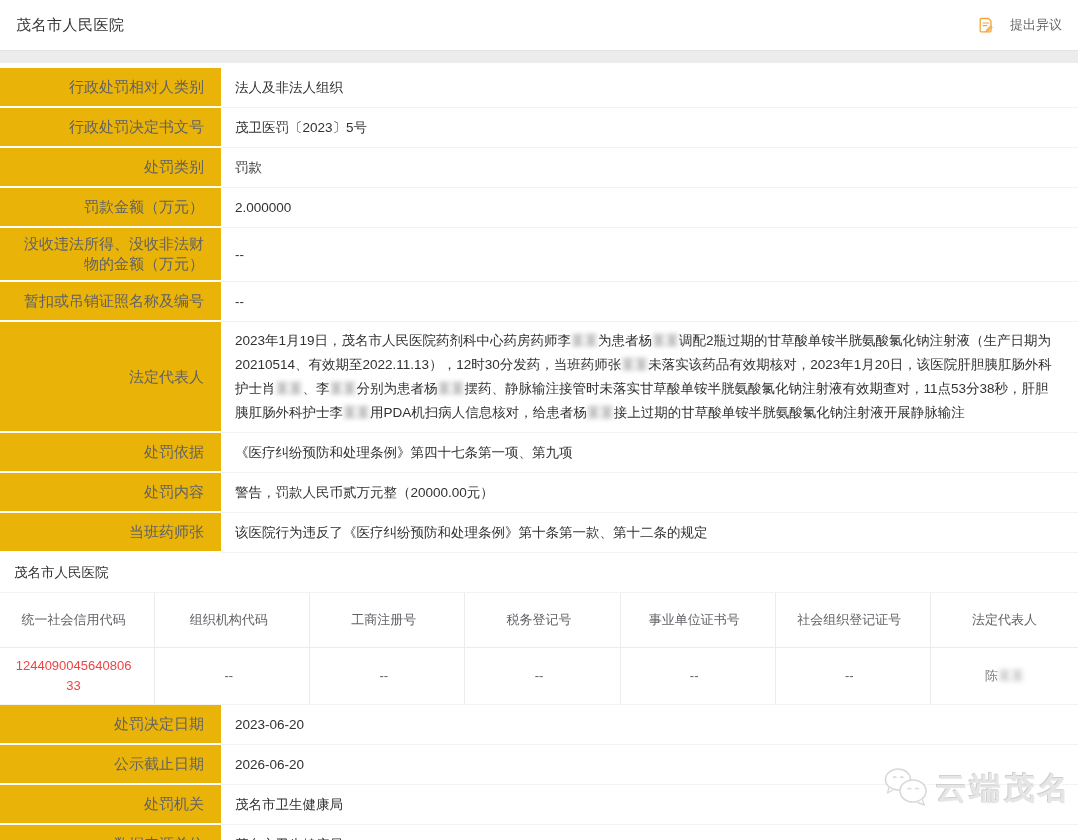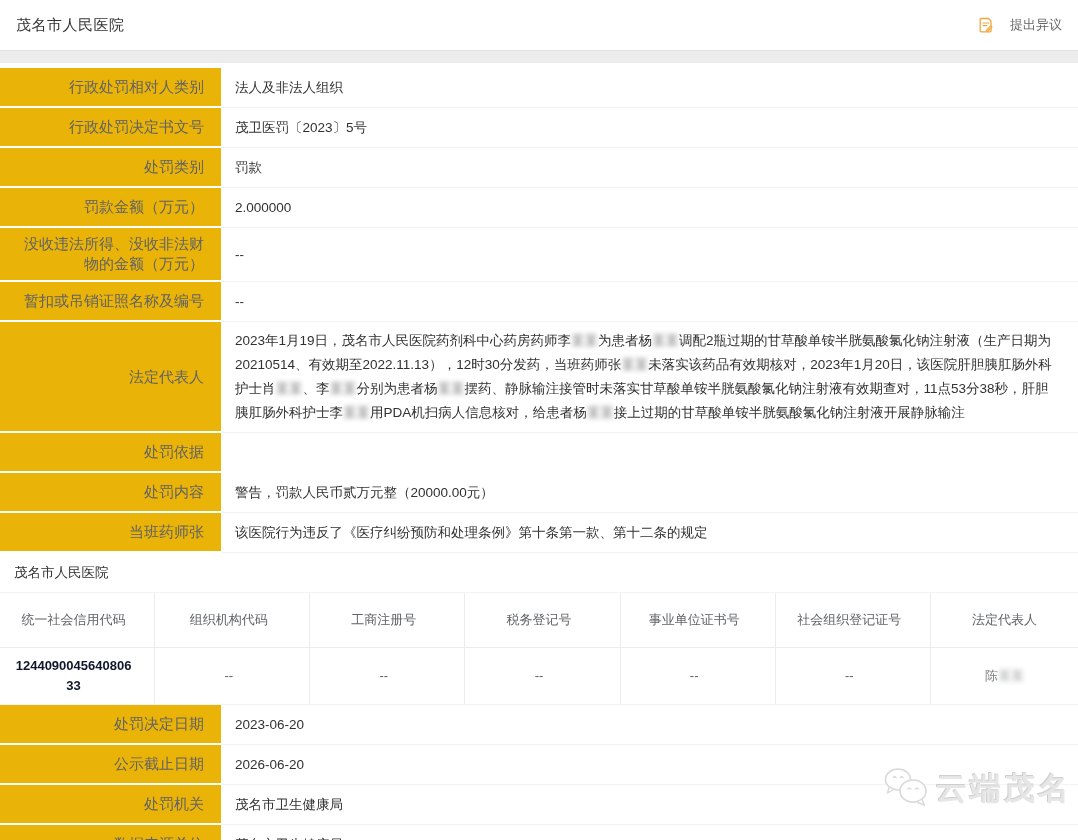--- a/index.html
+++ b/index.html
@@ -48,21 +48,21 @@
   .inner-table { width:100%; }
   .it-row { display:flex;gap:7px; }
   .it-head { border-bottom:1px solid #ececec; }
   .icell {
     flex:1 1 0; min-width:0; display:flex; align-items:center; justify-content:center;
     text-align:center; padding:8px 14px; font-size:13px; line-height:20px;
   }
   .icell + .icell { border-left:1px solid #ececec; }
   .it-head .icell { color:#606266; min-height:54px; }
   .it-vals .icell { color:#606266; min-height:56px; word-break:break-all; }
-  .icell.code { color:#0f172a;font-weight:bold; }
+  .icell.code { color:#ef4444; }
   .icell.rep  { color:#7d7f83; }
 
   
   .obj-icon { width:16px; height:16px; display:inline-block; }
 
   
   .watermark {
     position:absolute; right:6px; top:766px;
     display:flex; align-items:center; gap:6px;
     pointer-events:none;
@@ -125,20 +125,21 @@
       <div class="kv-value">--</div>
     </div>
 
     <div class="kv-row">
       <div class="kv-label">法定代表人</div>
       <div class="kv-value facts" id="facts-value"><span>2023年1月19日，茂名市人民医院药剂科中心药房药师李</span><span class="redacted">某某</span><span>为患者杨</span><span class="redacted">某某</span><span>调配2瓶过期的甘草酸单铵半胱氨酸氯化钠注射液（生产日期为20210514、有效期至2022.11.13），12时30分发药，当班药师张</span><span class="redacted">某某</span><span>未落实该药品有效期核对，2023年1月20日，该医院肝胆胰肛肠外科护士肖</span><span class="redacted">某某</span><span>、李</span><span class="redacted">某某</span><span>分别为患者杨</span><span class="redacted">某某</span><span>摆药、静脉输注接管时未落实甘草酸单铵半胱氨酸氯化钠注射液有效期查对，11点53分38秒，肝胆胰肛肠外科护士李</span><span class="redacted">某某</span><span>用PDA机扫病人信息核对，给患者杨</span><span class="redacted">某某</span><span>接上过期的甘草酸单铵半胱氨酸氯化钠注射液开展静脉输注</span></div>
     </div>
 
     <div class="kv-row h40">
       <div class="kv-label">处罚依据</div>
+      <div class="kv-value">《医疗纠纷预防和处理条例》第四十七条第一项、第九项</div>
     </div>
 
     <div class="kv-row h40">
       <div class="kv-label">处罚内容</div>
       <div class="kv-value">警告，罚款人民币贰万元整（20000.00元）</div>
     </div>
 
     <div class="kv-row h40">
       <div class="kv-label">当班药师张</div>
       <div class="kv-value">该医院行为违反了《医疗纠纷预防和处理条例》第十条第一款、第十二条的规定</div>

